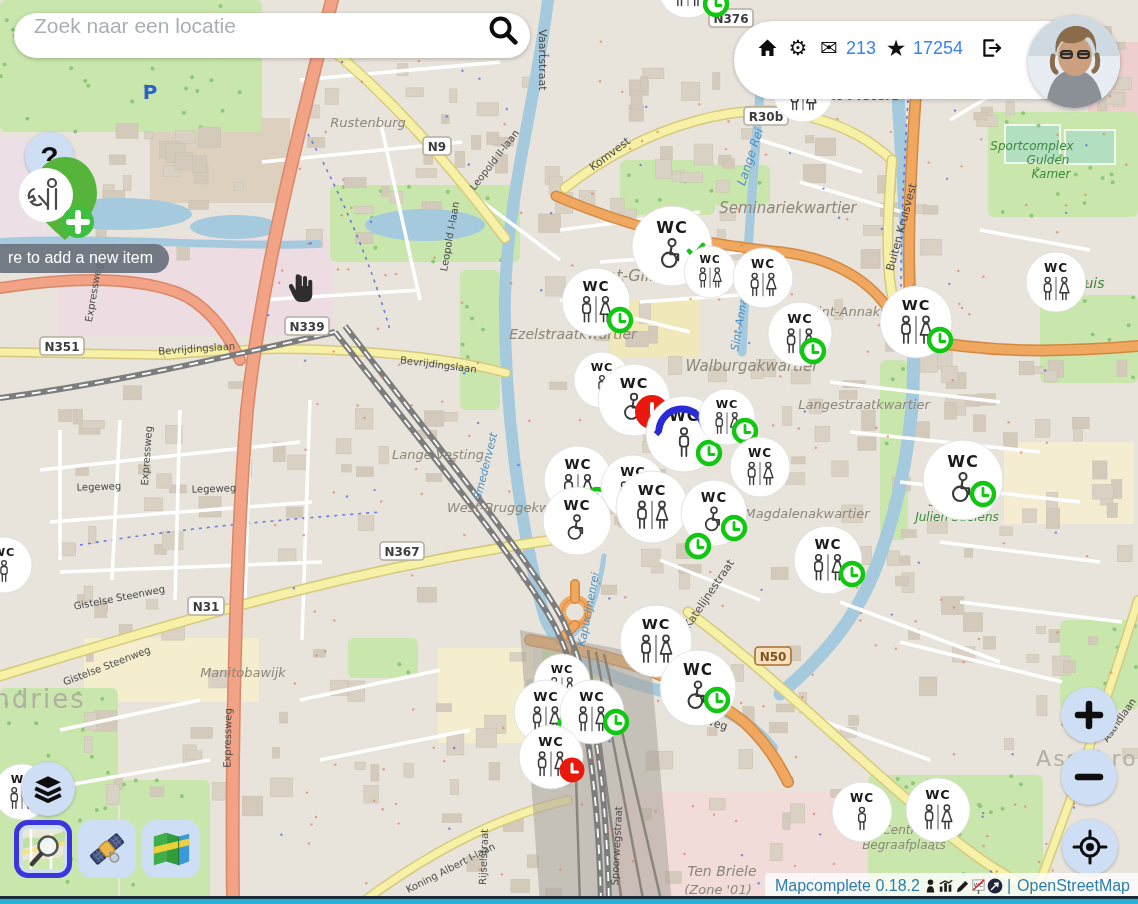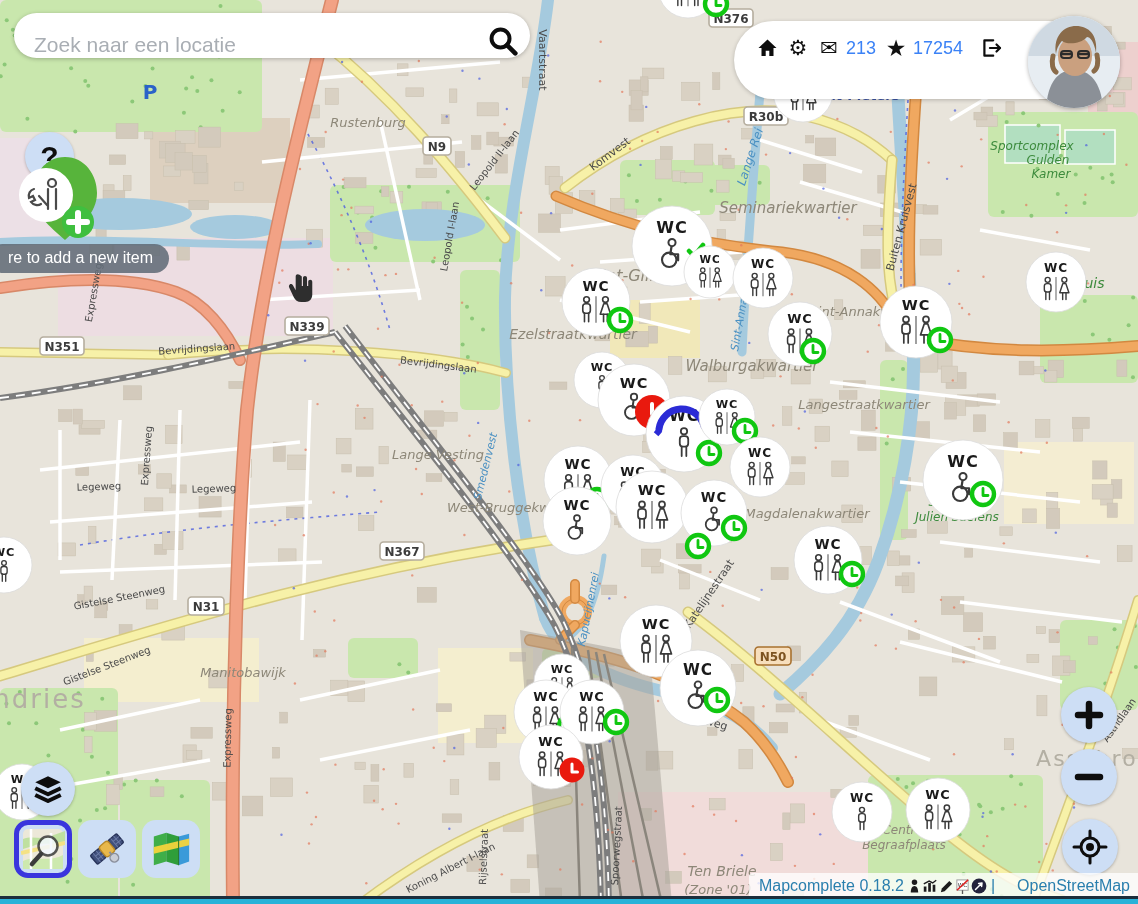--- a/index.html
+++ b/index.html
@@ -3,21 +3,21 @@
 <meta charset="utf-8">
 <style>
   html,body{margin:0;padding:0;}
   body{width:1138px;height:904px;position:relative;overflow:hidden;
        font-family:"Liberation Sans",sans-serif;background:#e8e4db;}
   #map-root{position:absolute;inset:0;}
   #map-root svg{display:block;}
   .abs{position:absolute;}
   
   .searchbar{left:14px;top:13px;width:516px;height:45px;background:#fff;border-radius:23px;
-     box-shadow:0 1px 4px rgba(0,0,0,.25);display:flex;align-items:flex-end;padding:0 10px 0 18px;box-sizing:border-box;}
+     box-shadow:0 1px 4px rgba(0,0,0,.25);display:flex;align-items:flex-start;padding:0 10px 0 18px;box-sizing:border-box;}
   .searchbar input{flex:1;border:none;outline:none;font-size:21px;color:#333;background:transparent;
      font-family:"Liberation Sans",sans-serif;}
   .searchbar input::placeholder{color:#a9aeb4;}
   
   .userpanel{left:734px;top:21px;width:354px;height:78px;background:#fff;border-radius:39px;
      box-shadow:0 1px 4px rgba(0,0,0,.22);padding:10px 14px 0 22px;box-sizing:border-box;}
   .userrow1{display:flex;align-items:center;gap:10px;}
   .username{font-size:19px;color:#111;white-space:nowrap;}
   .testing{background:#f8d6b6;color:#111;font-size:16px;padding:3px 12px;border-radius:14px;}
   .userrow2{display:flex;align-items:center;gap:9px;margin-top:6px;}
@@ -1479,17 +1479,17 @@
         <text x="8" y="10" font-size="6" text-anchor="middle" fill="#333" font-family="DejaVu Sans">WC</text>
         <path d="M2 13 14 2" stroke="#d22" stroke-width="1.6"></path>
         <path d="M8 13v4" stroke="#555" stroke-width="1.4"></path>
       </svg>
     <svg width="16" height="16" viewBox="0 0 16 16">
         <circle cx="8" cy="8" r="7.4" fill="#23233c"></circle>
         <path d="M4.5 11.5 11 5M11 5l-3.4.4M11 5l-.4 3.4" stroke="#fff" stroke-width="1.5" stroke-linecap="round"></path>
       </svg>
   </span>
   <span class="blue">|</span>
-  <span class="blue" style="margin-left:20px">OpenStreetMap</span>
+  <span class="blue" style="margin-left:4px">OpenStreetMap</span>
 </div>
 
 <div class="abs barDark"></div>
 <div class="abs barTeal"></div>
 
 </body></html>

